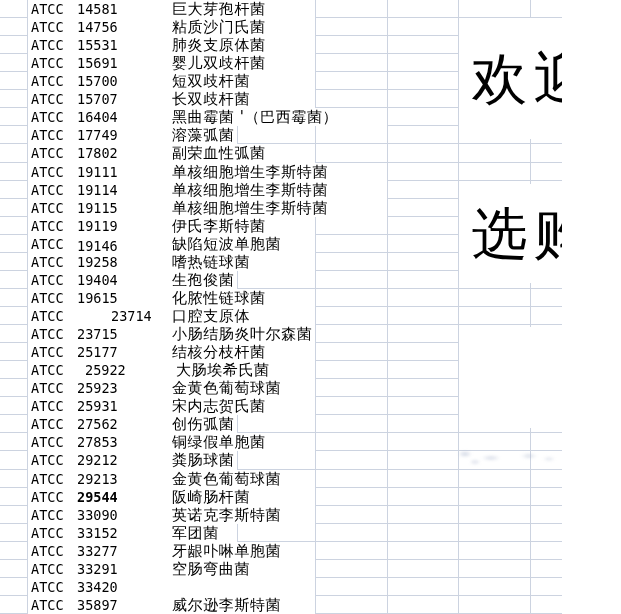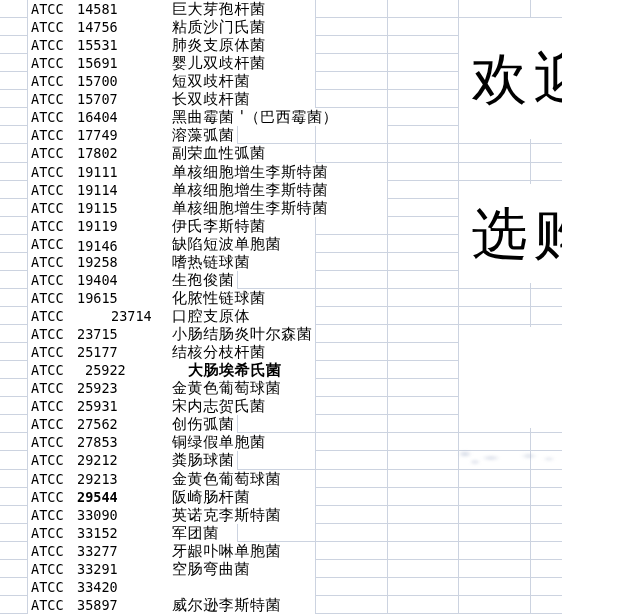--- a/index.html
+++ b/index.html
@@ -131,21 +131,21 @@
       <div class="cell cell-code" style="left: 31px; top: 325.059px; line-height: 18.0588px;">ATCC</div>
       <div class="cell cell-code" style="left: 77px; top: 325.059px; line-height: 18.0588px;">23715</div>
       <div class="cell cell-name" style="left: 172px; top: 325.059px; line-height: 18.0588px;">小肠结肠炎叶尔森菌</div>
       <div class="rowfill" style="top: 343.118px; height: 18.0588px; width: 287px;"></div>
       <div class="cell cell-code" style="left: 31px; top: 343.118px; line-height: 18.0588px;">ATCC</div>
       <div class="cell cell-code" style="left: 77px; top: 343.118px; line-height: 18.0588px;">25177</div>
       <div class="cell cell-name" style="left: 172px; top: 343.118px; line-height: 18.0588px;">结核分枝杆菌</div>
       <div class="rowfill" style="top: 361.176px; height: 18.0588px; width: 287px;"></div>
       <div class="cell cell-code" style="left: 31px; top: 361.176px; line-height: 18.0588px;">ATCC</div>
       <div class="cell cell-code" style="left: 85px; top: 361.176px; line-height: 18.0588px;">25922</div>
-      <div class="cell cell-name" style="left: 188px; top: 361.176px; line-height: 18.0588px; font-weight: bold;">大肠埃希氏菌</div>
+      <div class="cell cell-name" style="left: 176px; top: 361.176px; line-height: 18.0588px;">大肠埃希氏菌</div>
       <div class="rowfill" style="top: 379.235px; height: 18.0588px; width: 287px;"></div>
       <div class="cell cell-code" style="left: 31px; top: 379.235px; line-height: 18.0588px;">ATCC</div>
       <div class="cell cell-code" style="left: 77px; top: 379.235px; line-height: 18.0588px;">25923</div>
       <div class="cell cell-name" style="left: 172px; top: 379.235px; line-height: 18.0588px;">金黄色葡萄球菌</div>
       <div class="rowfill" style="top: 397.294px; height: 18.0588px; width: 287px;"></div>
       <div class="cell cell-code" style="left: 31px; top: 397.294px; line-height: 18.0588px;">ATCC</div>
       <div class="cell cell-code" style="left: 77px; top: 397.294px; line-height: 18.0588px;">25931</div>
       <div class="cell cell-name" style="left: 172px; top: 397.294px; line-height: 18.0588px;">宋内志贺氏菌</div>
       <div class="rowfill" style="top: 415.353px; height: 18.0588px; width: 209px;"></div>
       <div class="cell cell-code" style="left: 31px; top: 415.353px; line-height: 18.0588px;">ATCC</div>

